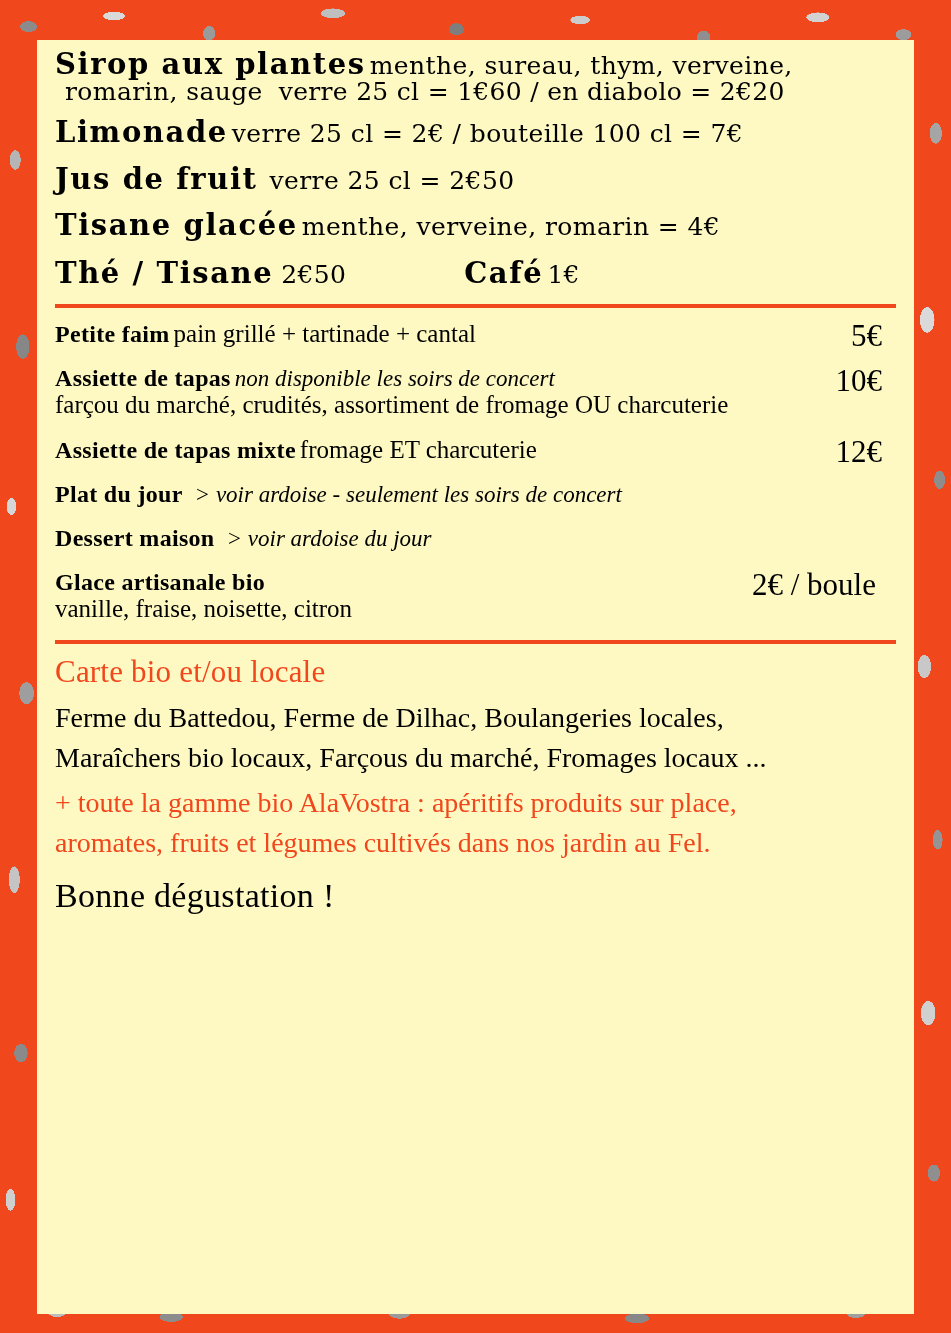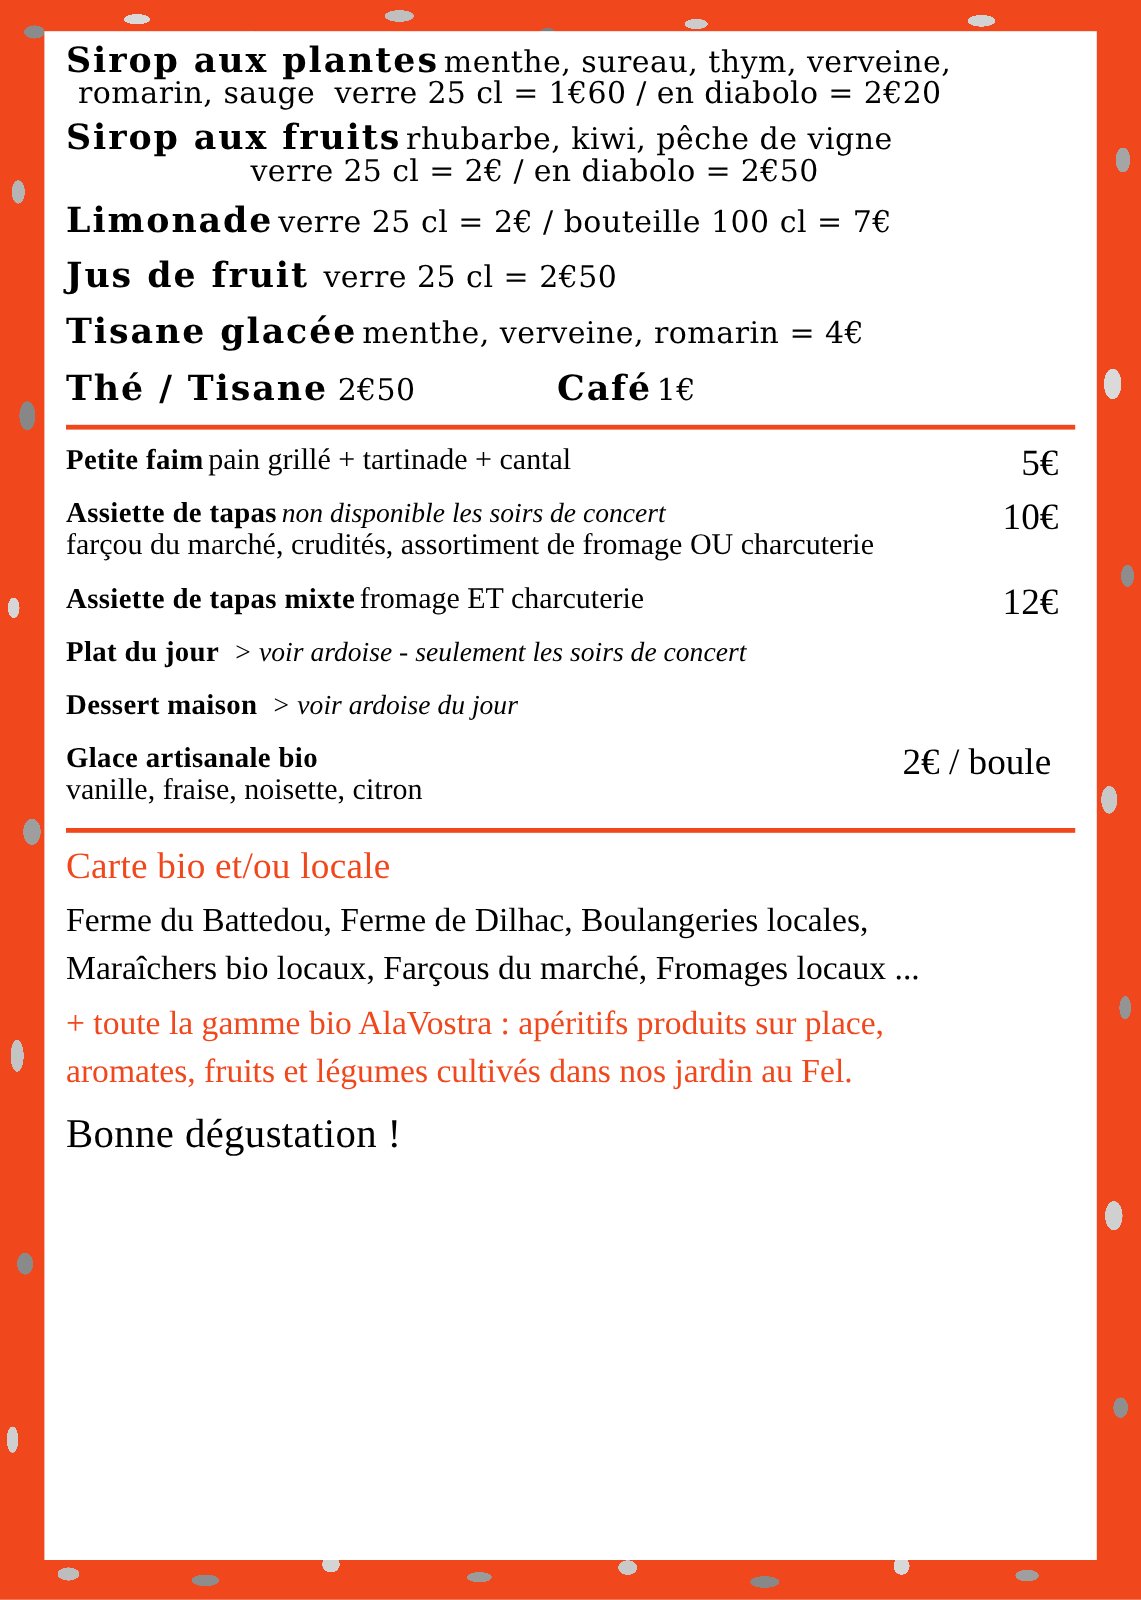--- a/index.html
+++ b/index.html
@@ -50,24 +50,24 @@
       radial-gradient(ellipse 17px 7px at 42% 98.6%, #9b9b9b 60%, transparent 61%),
       radial-gradient(ellipse 13px 10px at 55% 98%, #c9c9c9 60%, transparent 61%),
       radial-gradient(ellipse 20px 8px at 67% 98.9%, #888888 60%, transparent 61%),
       radial-gradient(ellipse 11px 12px at 79% 97.9%, #d8d8d8 60%, transparent 61%),
       radial-gradient(ellipse 16px 8px at 90% 98.5%, #9f9f9f 60%, transparent 61%);
   }
 
   .card {
     position: absolute;
     left: 37px;
-    top: 26px;
+    top: 40px;
     width: 877px;
     height: 1274px;
-    background: #ffffff;
+    background: #fef9c3;
     box-sizing: border-box;
     padding: 8px 0 0 0;
     overflow: hidden;
   }
 
   .inner {
     padding: 0 18px 0 18px;
   }
 
   .rule {
@@ -195,29 +195,20 @@
           <span class="drink-name">Sirop aux plantes</span>
           <span class="drink-desc">menthe, sureau, thym, verveine,</span>
         </span>
         <span class="line second indent-1">
           <span class="drink-desc">romarin, sauge</span>
           &nbsp;&nbsp;
           <span class="drink-price">verre 25 cl = 1€60 / en diabolo = 2€20</span>
         </span>
       </div>
 
-      <div class="row">
-        <span class="line">
-          <span class="drink-name">Sirop aux fruits</span>
-          <span class="drink-desc">rhubarbe, kiwi, pêche de vigne</span>
-        </span>
-        <span class="line second center-ish">
-          <span class="drink-price">verre 25 cl = 2€ / en diabolo = 2€50</span>
-        </span>
-      </div>
 
       <div class="row" style="margin-top:10px;">
         <span class="line">
           <span class="drink-name">Limonade</span>
           <span class="drink-desc">verre 25 cl = 2€ / bouteille 100 cl = 7€</span>
         </span>
       </div>
 
       <div class="row" style="margin-top:14px;">
         <span class="line">

